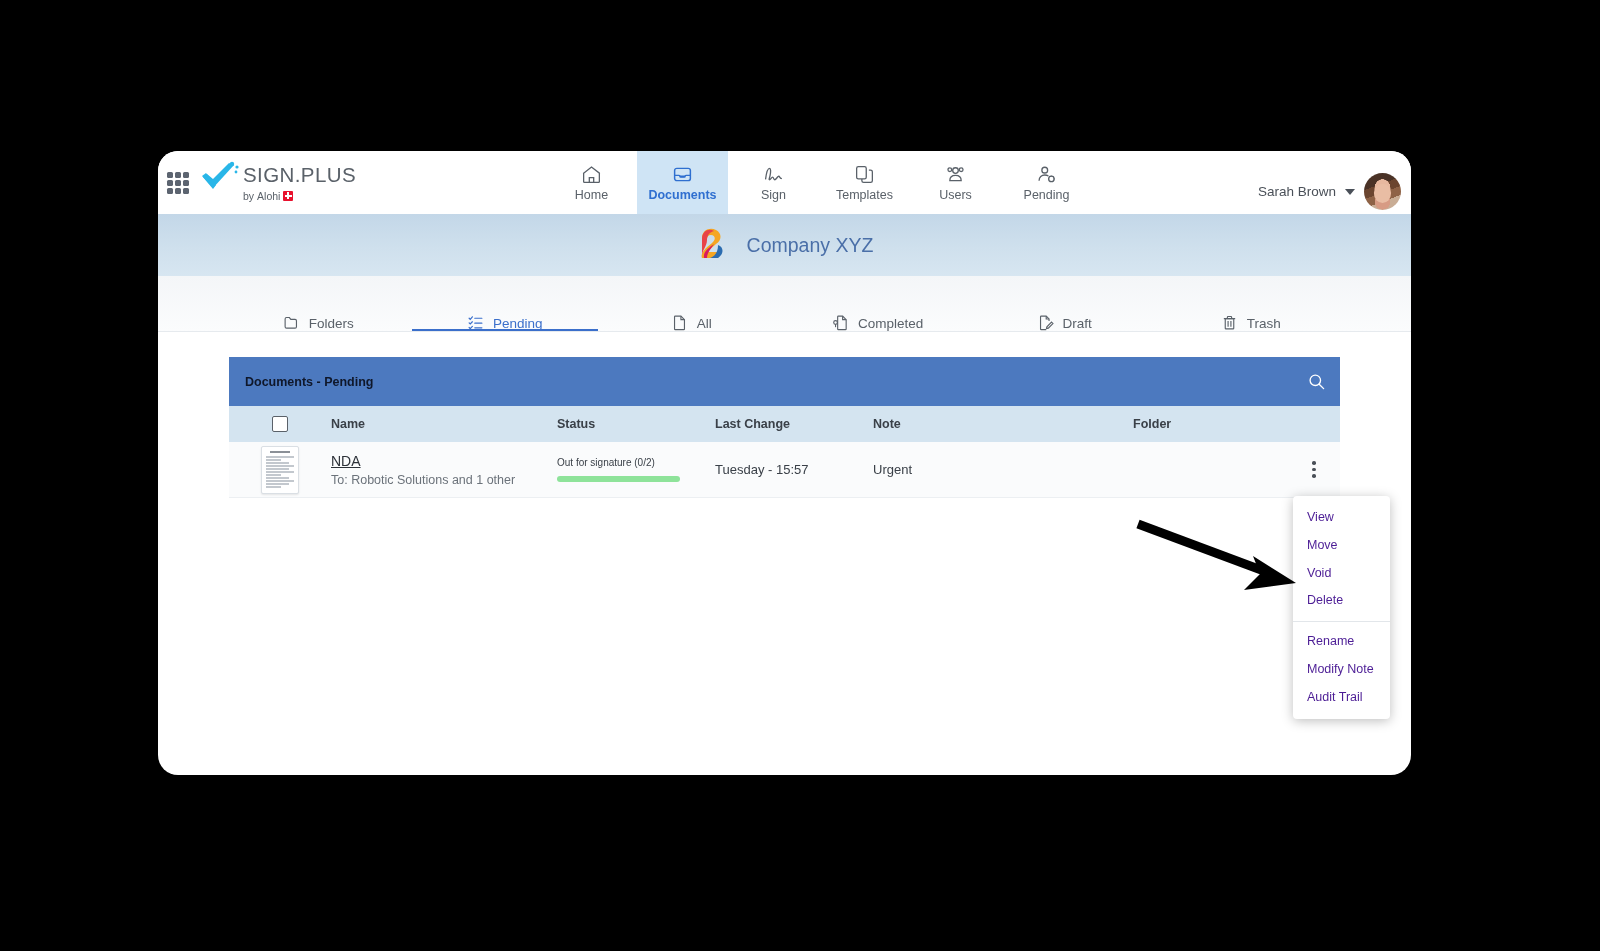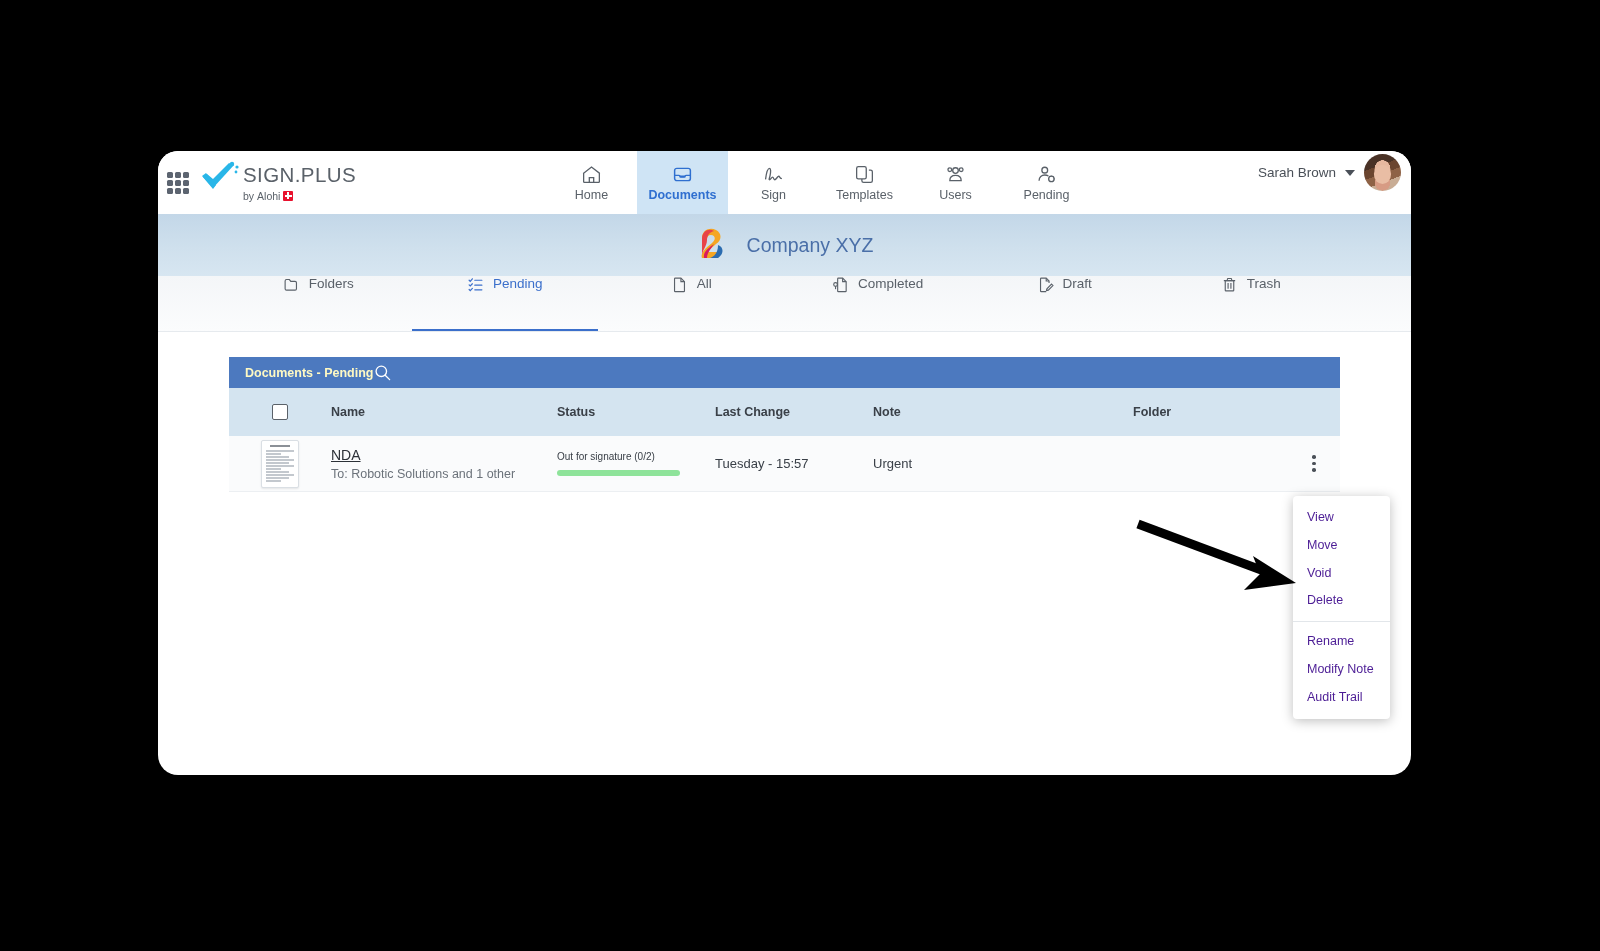--- a/index.html
+++ b/index.html
@@ -56,21 +56,21 @@
   .navitem {
     width: 91px; height: 63px;
     display: flex; flex-direction: column; align-items: center; justify-content: center;
     gap: 3px; cursor: pointer; color: #5a6169;
   }
   .navitem.active { background: #cfe4f5; color: #2f6fd0; font-weight: bold; }
   .navitem .nlabel { font-size: 12.5px; }
   .navitem svg { display: block; }
 
   .useracct {
-    position: absolute; right: 10px; top: 3px;
+    position: absolute; right: 10px; top: 22px;
     display: flex; align-items: center; gap: 9px; cursor: pointer;
   }
   .useracct .uname { font-size: 13.5px; color: #4a5058; }
   .caret { width: 0; height: 0; border-left: 5px solid transparent; border-right: 5px solid transparent; border-top: 6px solid #4a5058; }
   .avatar {
     width: 37px; height: 37px; border-radius: 50%;
     background:
       radial-gradient(circle at 50% 78%, #d79b84 0 22%, transparent 23%),
       radial-gradient(ellipse at 50% 42%, #e7b89f 0 30%, transparent 31%),
       linear-gradient(160deg, #4a3226 0 34%, #6b452f 34% 52%, #8e6246 52% 70%, #c9ad95 70% 100%);
@@ -91,40 +91,40 @@
   .co-name { font-size: 19.5px; color: #4a6fa8; }
 
   
   .tabs {
     height: 56px;
     background: linear-gradient(180deg, #f4f6f8 0%, #fbfcfd 100%);
     display: flex; align-items: stretch; padding: 0 67px;
     border-bottom: 1px solid #e6eaee;
   }
   .tab {
-    flex: 1; display: flex; align-items: flex-start; justify-content: center; gap: 9px;
+    flex: 1; display: flex; align-items: flex-end; justify-content: center; gap: 9px;
     font-size: 13.5px; color: #5a6169; cursor: pointer; position: relative;
   }
   .tab.active { color: #3b6fcb; }
   .tab.active:after {
     content: ""; position: absolute; left: 0; right: 0; bottom: 0;
     height: 2.5px; background: #3b6fcb;
   }
   .tab svg { display: block; }
 
   
   .table-wrap { margin: 25px 71px 0 71px; }
   .tbl-title {
-    height: 31px; background: #4c79bf; color: #fef9c3;
-    display: flex; align-items: center; justify-content: flex-start;
+    height: 49px; background: #4c79bf; color: #0f172a;
+    display: flex; align-items: center; justify-content: space-between;
     padding: 0 14px 0 16px; font-size: 12.5px; font-weight: bold;
   }
   .search-btn { cursor: pointer; display: flex; }
   .tbl-head {
-    height: 48px; background: #d4e4f0;
+    height: 36px; background: #d4e4f0;
     display: flex; align-items: center; font-size: 12.5px; font-weight: bold; color: #3a4048;
   }
   .c-check { width: 102px; display: flex; justify-content: center; }
   .c-name { width: 226px; }
   .c-status { width: 158px; }
   .c-change { width: 158px; }
   .c-note { width: 260px; }
   .c-folder { flex: 1; }
   .c-menu { width: 52px; display: flex; justify-content: center; }
   .chkbox { width: 16px; height: 16px; border: 1.6px solid #5a6169; border-radius: 2px; background: #fff; cursor: pointer; }

